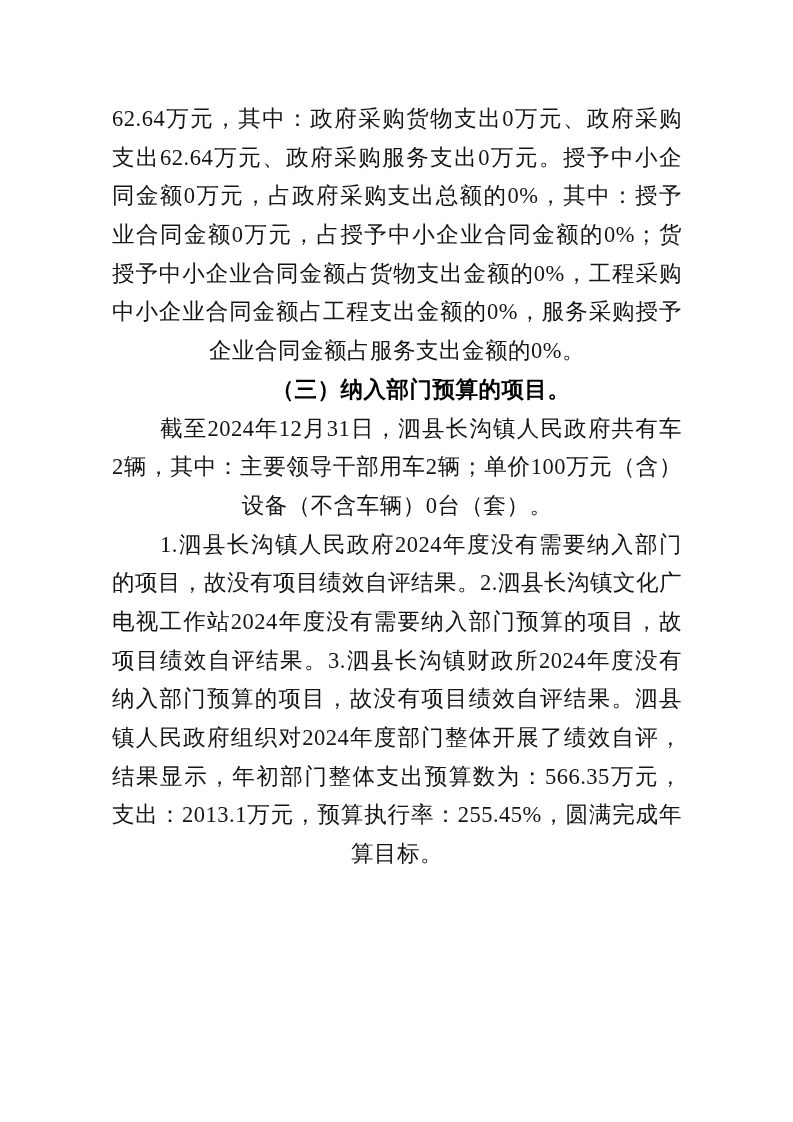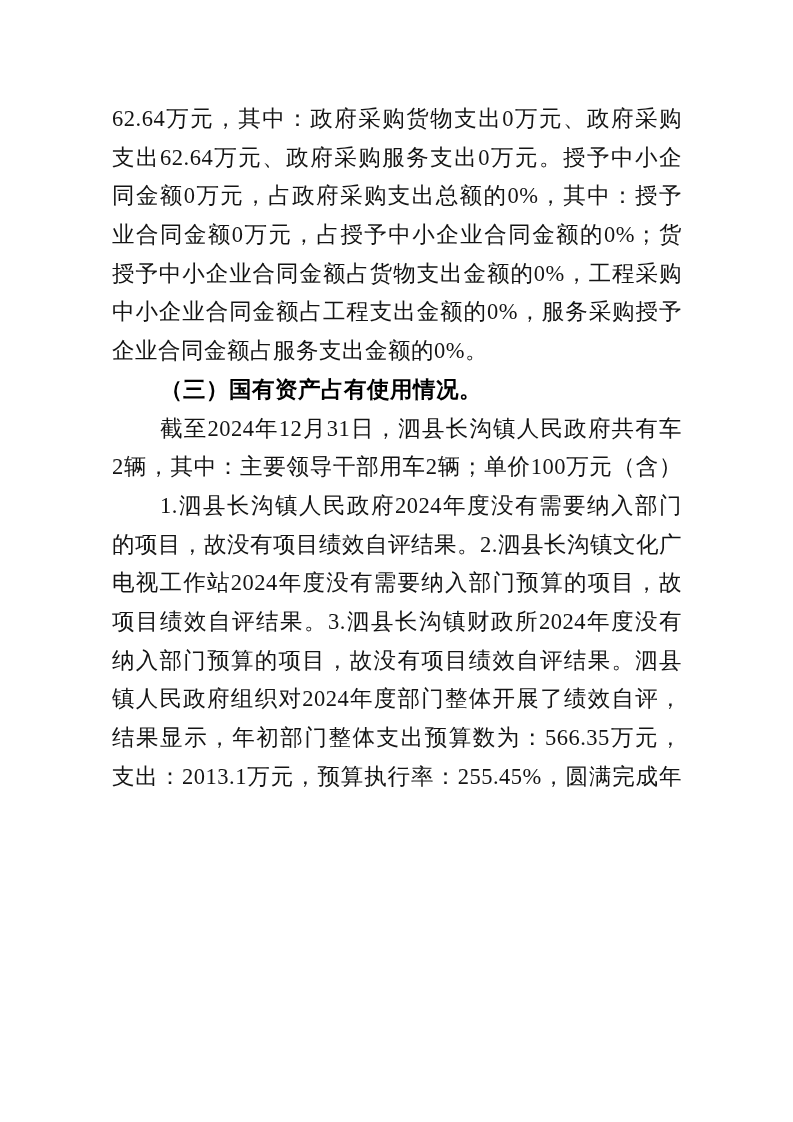--- a/index.html
+++ b/index.html
@@ -21,21 +21,21 @@
     top: 100px;
     width: 570px;
     font-size: 22.5px;
     color: #141414;
     letter-spacing: 0.5px;
   }
   .line {
     height: 38.7px;
     line-height: 38.7px;
     overflow: hidden;
-    text-align: left;
+    text-align: center;
     white-space: nowrap;
   }
   .line.justify {
     white-space: normal;
     text-align: justify;
     text-align-last: justify;
   }
   .line.indent {
     text-indent: 48px;
   }
@@ -57,38 +57,40 @@
       <div class="line justify">同金额0万元，占政府采购支出总额的0%，其中：授予小微企</div>
 
       <div class="line justify">业合同金额0万元，占授予中小企业合同金额的0%；货物采购</div>
 
       <div class="line justify">授予中小企业合同金额占货物支出金额的0%，工程采购授予</div>
 
       <div class="line justify">中小企业合同金额占工程支出金额的0%，服务采购授予中小</div>
 
       <div class="line">企业合同金额占服务支出金额的0%。</div>
 
-      <div class="line heading indent">（三）国有资产占有使用情况。</div>
+      <div class="line heading indent">（三）纳入部门预算的项目。</div>
 
       <div class="line indent justify">截至2024年12月31日，泗县长沟镇人民政府共有车辆</div>
 
       <div class="line justify">2辆，其中：主要领导干部用车2辆；单价100万元（含）以上</div>
 
+      <div class="line">设备（不含车辆）0台（套）。</div>
 
 
       <div class="line indent justify">1.泗县长沟镇人民政府2024年度没有需要纳入部门预算</div>
 
       <div class="line justify">的项目，故没有项目绩效自评结果。2.泗县长沟镇文化广播</div>
 
       <div class="line justify">电视工作站2024年度没有需要纳入部门预算的项目，故没有</div>
 
       <div class="line justify">项目绩效自评结果。3.泗县长沟镇财政所2024年度没有需要</div>
 
       <div class="line justify">纳入部门预算的项目，故没有项目绩效自评结果。泗县长沟</div>
 
       <div class="line justify">镇人民政府组织对2024年度部门整体开展了绩效自评，评价</div>
 
       <div class="line justify">结果显示，年初部门整体支出预算数为：566.35万元，实际</div>
 
       <div class="line justify">支出：2013.1万元，预算执行率：255.45%，圆满完成年初预</div>
 
+      <div class="line">算目标。</div>
     </div>
 </div>
 
 </body></html>

